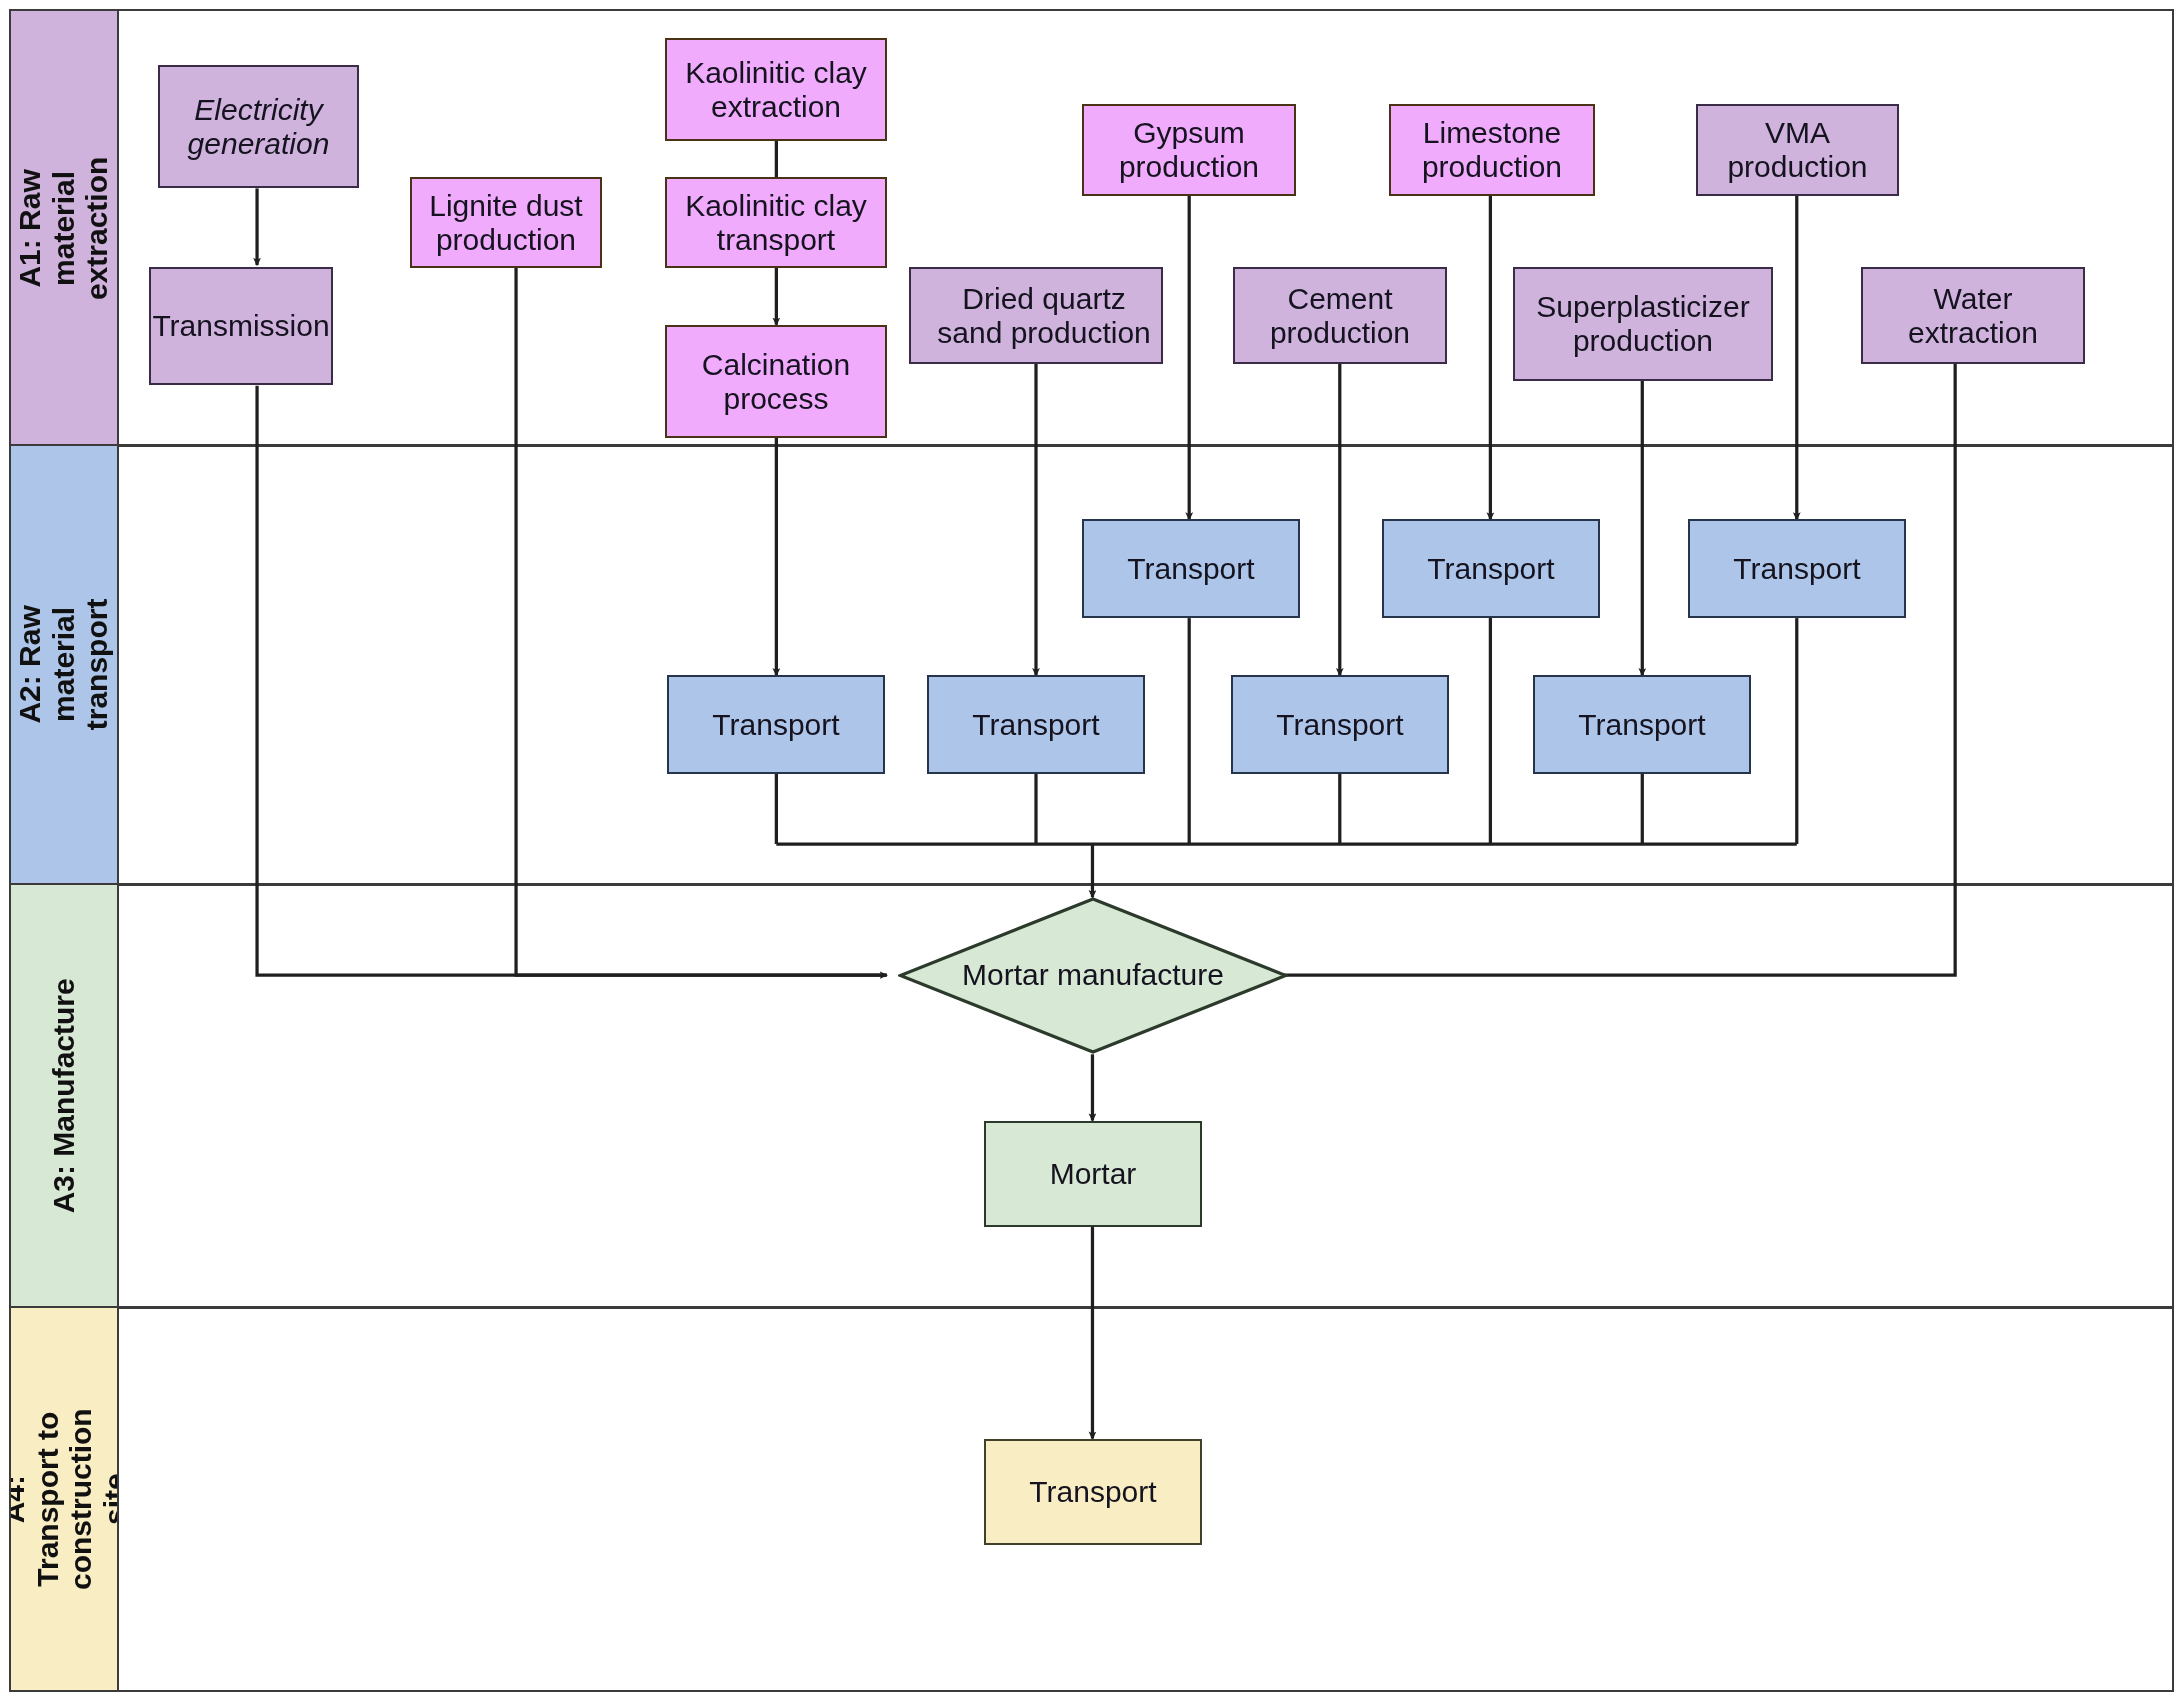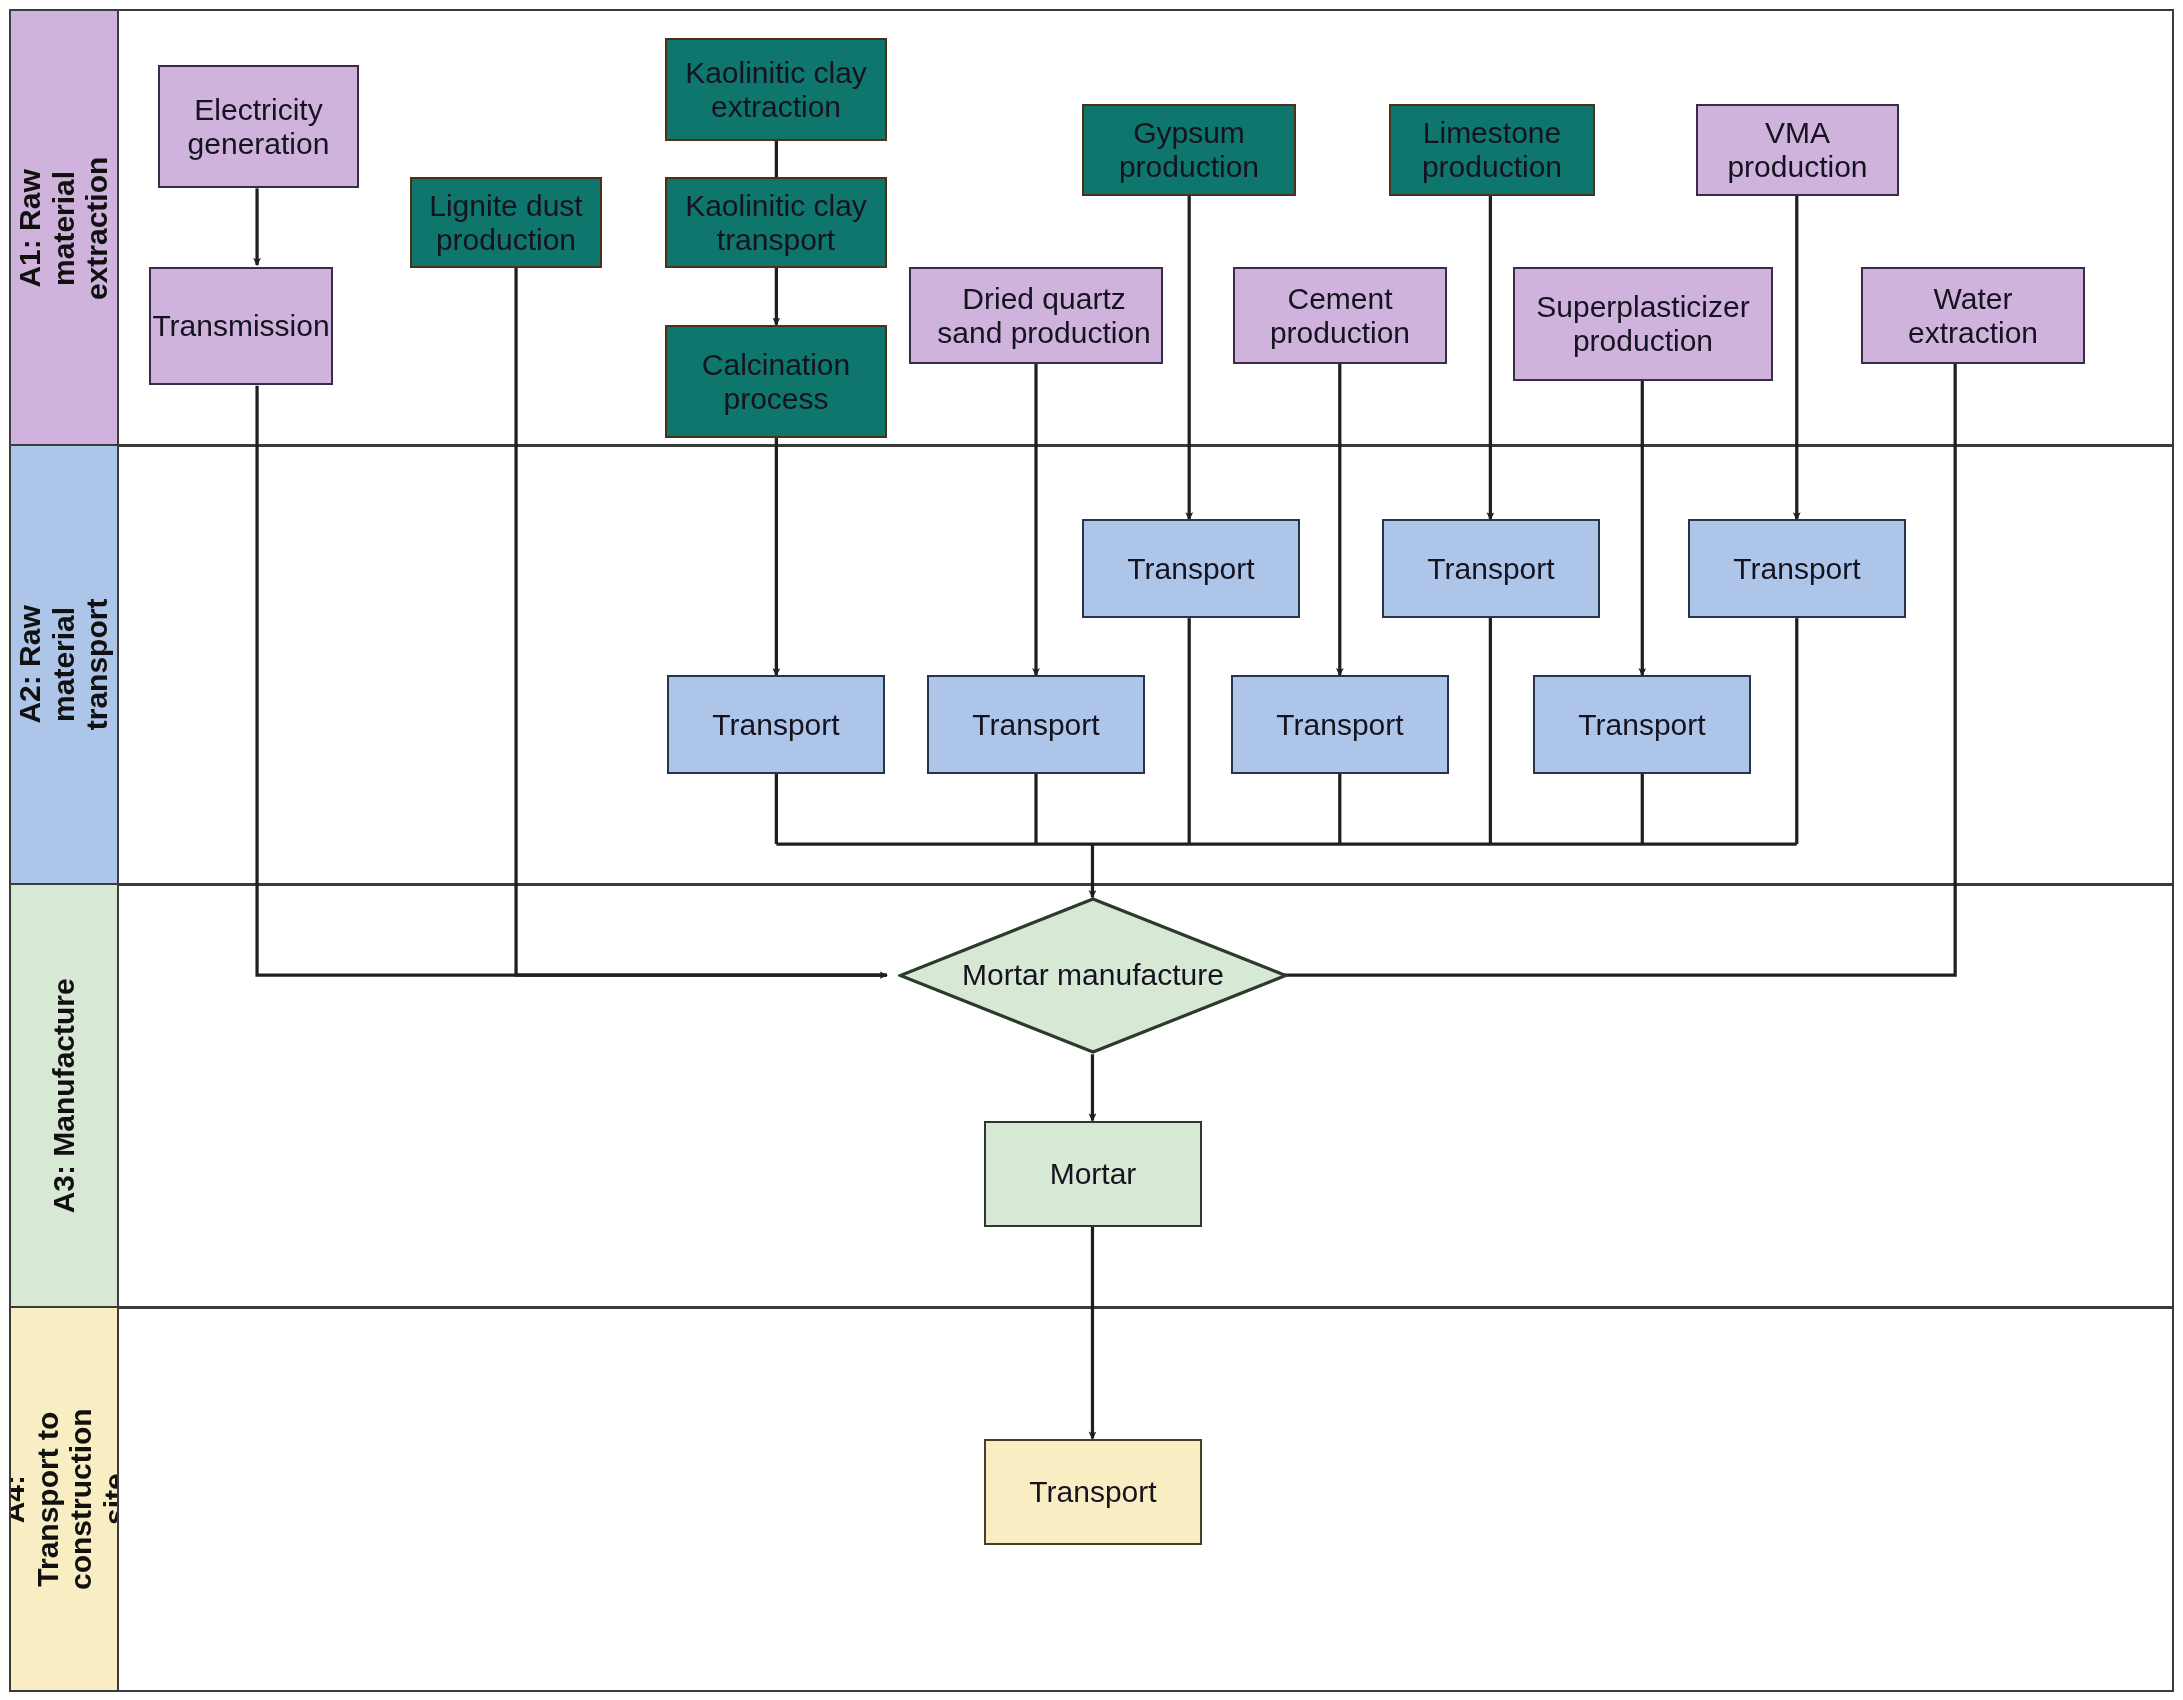--- a/index.html
+++ b/index.html
@@ -71,21 +71,21 @@
     display: flex;
     align-items: center;
     justify-content: center;
     text-align: center;
     font-size: 30px;
     line-height: 1.12;
     color: #15131f;
     padding: 1.3px 3.9px;
   }
   .node.purple  { background: #cfb3dd; border-color: #3a2b46; }
-  .node.orange  { background: #0f766e; border-color: #4a3216; }
+  .node.orange  { background: #f0abfc; border-color: #4a3216; }
   .node.blue    { background: #adc5e8; border-color: #26344c; }
   .node.green   { background: #d7e8d4; border-color: #2c3a2c; }
   .node.yellow  { background: #f9eec3; border-color: #43402a; }
 
   
   .diamond-wrap {
     position: absolute;
   }
   .diamond-wrap svg { display: block; }
   .diamond-label {
@@ -179,21 +179,21 @@
       <path d="M2768,952 L2768,1300"></path>
 
       <path d="M1683,1300 L1683,1382" marker-end="url(#ah)"></path>
 
       <path d="M1683,1624 L1683,1726" marker-end="url(#ah)"></path>
 
       <path d="M1683,1890 L1683,2216" marker-end="url(#ah)"></path>
     </g>
   </svg>
 
-  <div class="node purple" style="left:158px; top:65px; width:201px; height:123px;">
+  <div class="node purple" style="left:158px; top:65px; width:201px; height:123px;font-style:italic;">
     <span>Electricity generation</span>
   </div>
 
   <div class="node purple" style="left:149px; top:267px; width:184px; height:118px;">
     <span>Transmission</span>
   </div>
 
   <div class="node orange" style="left:410px; top:177px; width:192px; height:91px;">
     <span>Lignite dust production</span>
   </div>

